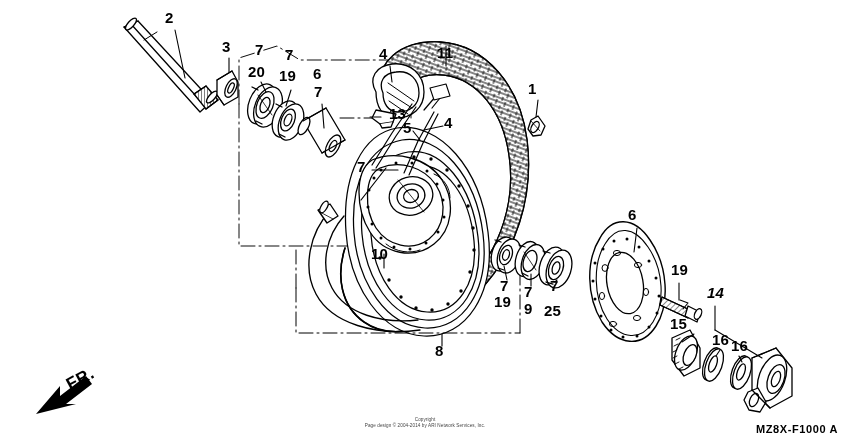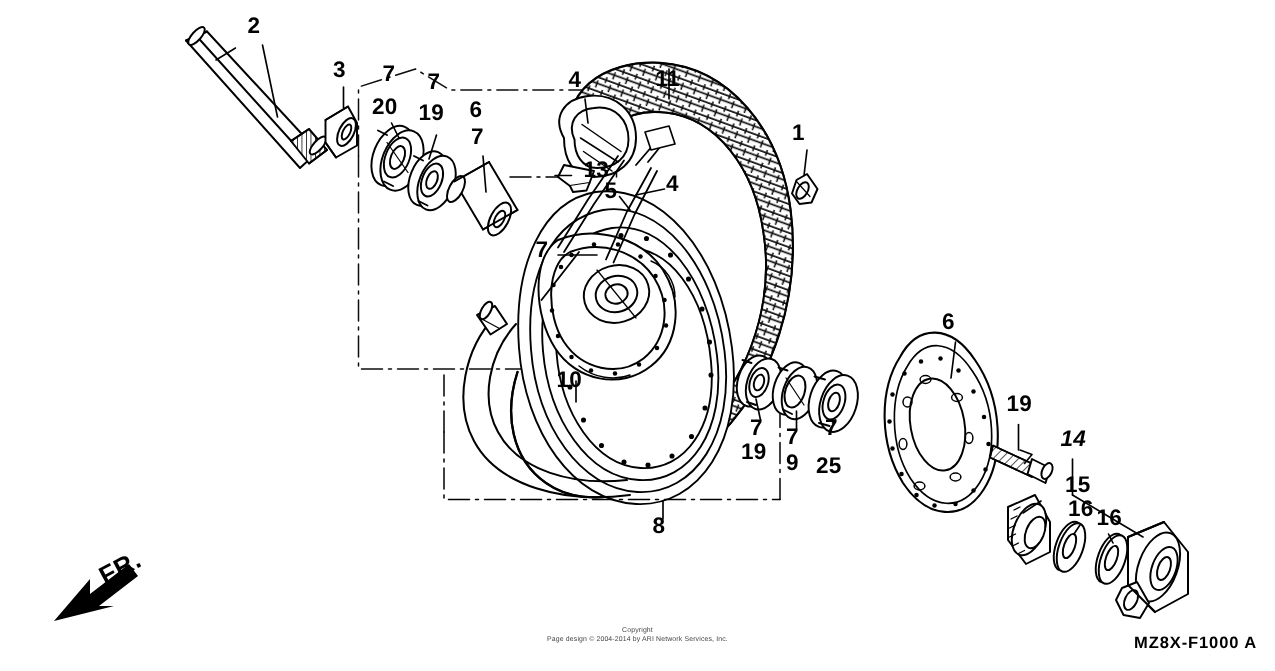--- a/index.html
+++ b/index.html
@@ -489,21 +489,21 @@
   <div class="callout" style="left:351px;top:106px;margin-left:38px;">13</div>
   <div class="callout" style="left:500px;top:278px;">7</div>
   <div class="callout" style="left:494px;top:294px;">19</div>
   <div class="callout" style="left:524px;top:284px;">7</div>
   <div class="callout" style="left:524px;top:301px;">9</div>
   <div class="callout" style="left:550px;top:278px;">7</div>
   <div class="callout" style="left:544px;top:303px;">25</div>
   <div class="callout" style="left:628px;top:207px;">6</div>
   <div class="callout" style="left:671px;top:262px;">19</div>
   <div class="callout" style="left:707px;top:285px;font-style:italic;">14</div>
-  <div class="callout" style="left:710px;top:316px;">15</div>
+  <div class="callout" style="left:670px;top:316px;">15</div>
   <div class="callout" style="left:712px;top:332px;">16</div>
   <div class="callout" style="left:731px;top:338px;">16</div>
 
   <svg id="fr-arrow" viewBox="0 0 84 48" xmlns="http://www.w3.org/2000/svg">
     <path d="M6 42 L30 14 L30 24 L56 4 L62 12 L36 32 L46 32 Z" fill="#000"></path>
   </svg>
   <div id="fr-label">FR.</div>
 
   <div id="copyright">
     <div>Copyright</div>

